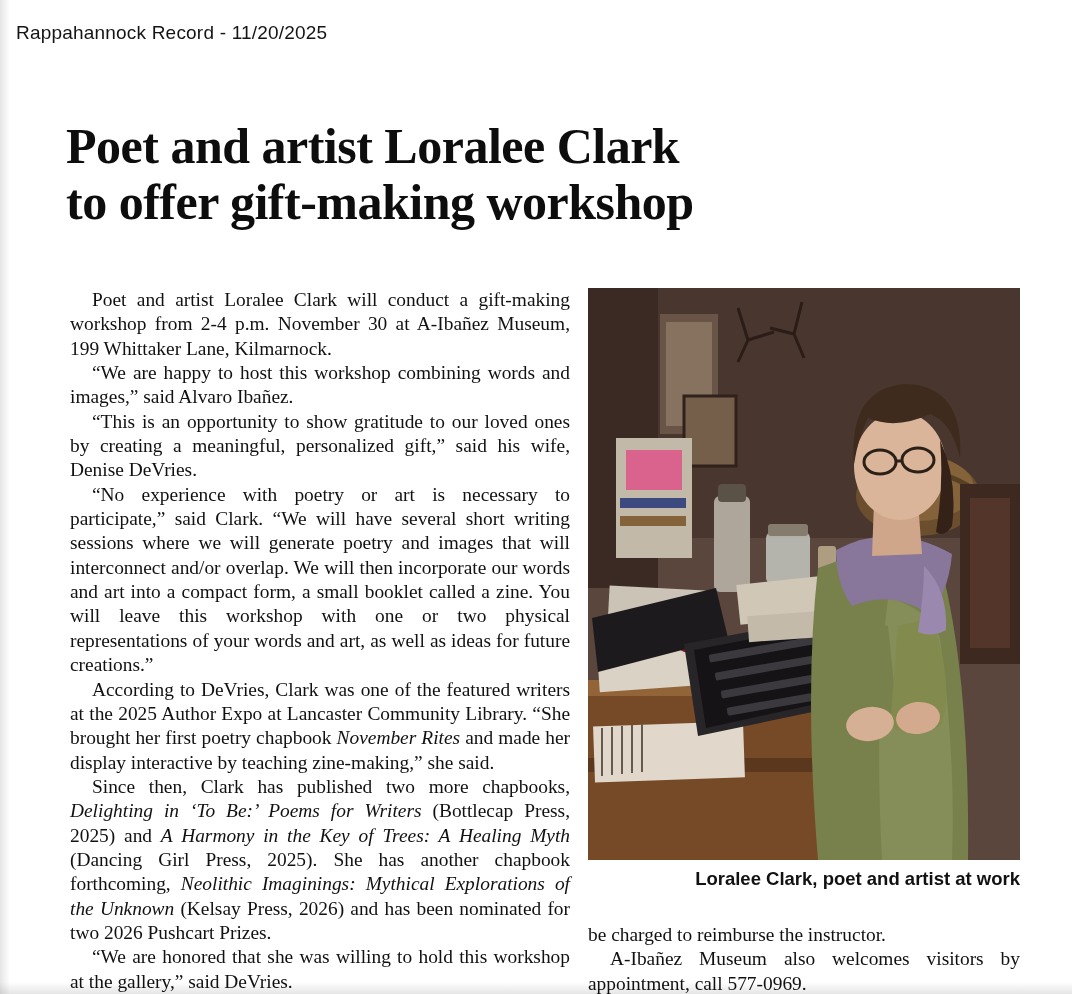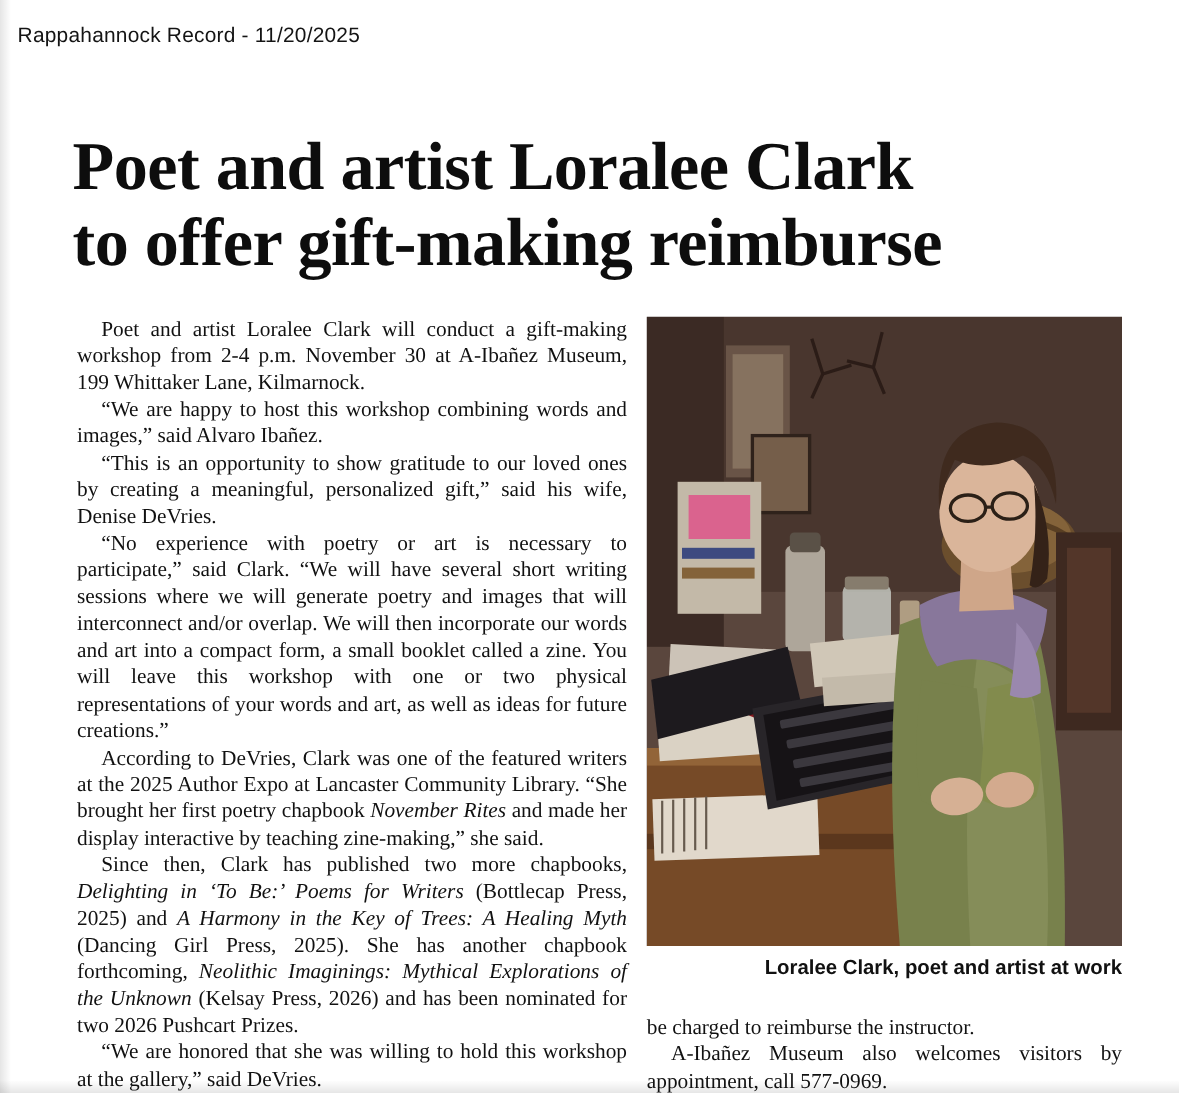--- a/index.html
+++ b/index.html
@@ -23,21 +23,21 @@
     color: #141414;
     letter-spacing: 0.2px;
   }
   .headline {
     position: absolute;
     top: 118px;
     left: 66px;
     width: 952px;
     font-family: "Liberation Serif", serif;
     font-weight: 700;
-    font-size: 62px;
+    font-size: 50px;
     line-height: 1.12;
     color: #0d0d0d;
     letter-spacing: -0.5px;
   }
   .headline .l2 { display:block; }
 
   .article {
     position: absolute;
     top: 288px;
     left: 70px;
@@ -104,21 +104,21 @@
 </style>
 </head>
 <body>
 
 <div id="page">
 
   <div class="masthead">Rappahannock Record - 11/20/2025</div>
 
   <div class="headline">
     <span class="l1">Poet and artist Loralee Clark</span>
-    <span class="l2">to offer gift-making reimburse</span>
+    <span class="l2">to offer gift-making workshop</span>
   </div>
 
   <div class="article">
     <p>Poet and artist Loralee Clark will conduct a gift-making workshop from 2-4 p.m. November 30 at A-Ibañez Museum, 199 Whittaker Lane, Kilmarnock.</p>
     <p>“We are happy to host this workshop combining words and images,” said Alvaro Ibañez.</p>
     <p>“This is an opportunity to show gratitude to our loved ones by creating a meaningful, personalized gift,” said his wife, Denise DeVries.</p>
     <p>“No experience with poetry or art is necessary to participate,” said Clark. “We will have several short writing sessions where we will generate poetry and images that will interconnect and/or overlap. We will then incorporate our words and art into a compact form, a small booklet called a zine. You will leave this workshop with one or two physical representations of your words and art, as well as ideas for future creations.”</p>
     <p><span>According to DeVries, Clark was one of the featured writers at the 2025 Author Expo at Lancaster Community Library. “She brought her first poetry chapbook </span><span class="it">November Rites</span><span> and made her display interactive by teaching zine-making,” she said.</span></p>
     <p><span>Since then, Clark has published two more chapbooks, </span><span class="it">Delighting in ‘To Be:’ Poems for Writers</span><span> (Bottlecap Press, 2025) and </span><span class="it">A Harmony in the Key of Trees: A Healing Myth</span><span> (Dancing Girl Press, 2025). She has another chapbook forthcoming, </span><span class="it">Neolithic Imaginings: Mythical Explorations of the Unknown</span><span> (Kelsay Press, 2026) and has been nominated for two 2026 Pushcart Prizes.</span></p>
     <p>“We are honored that she was willing to hold this workshop at the gallery,” said DeVries.</p>

